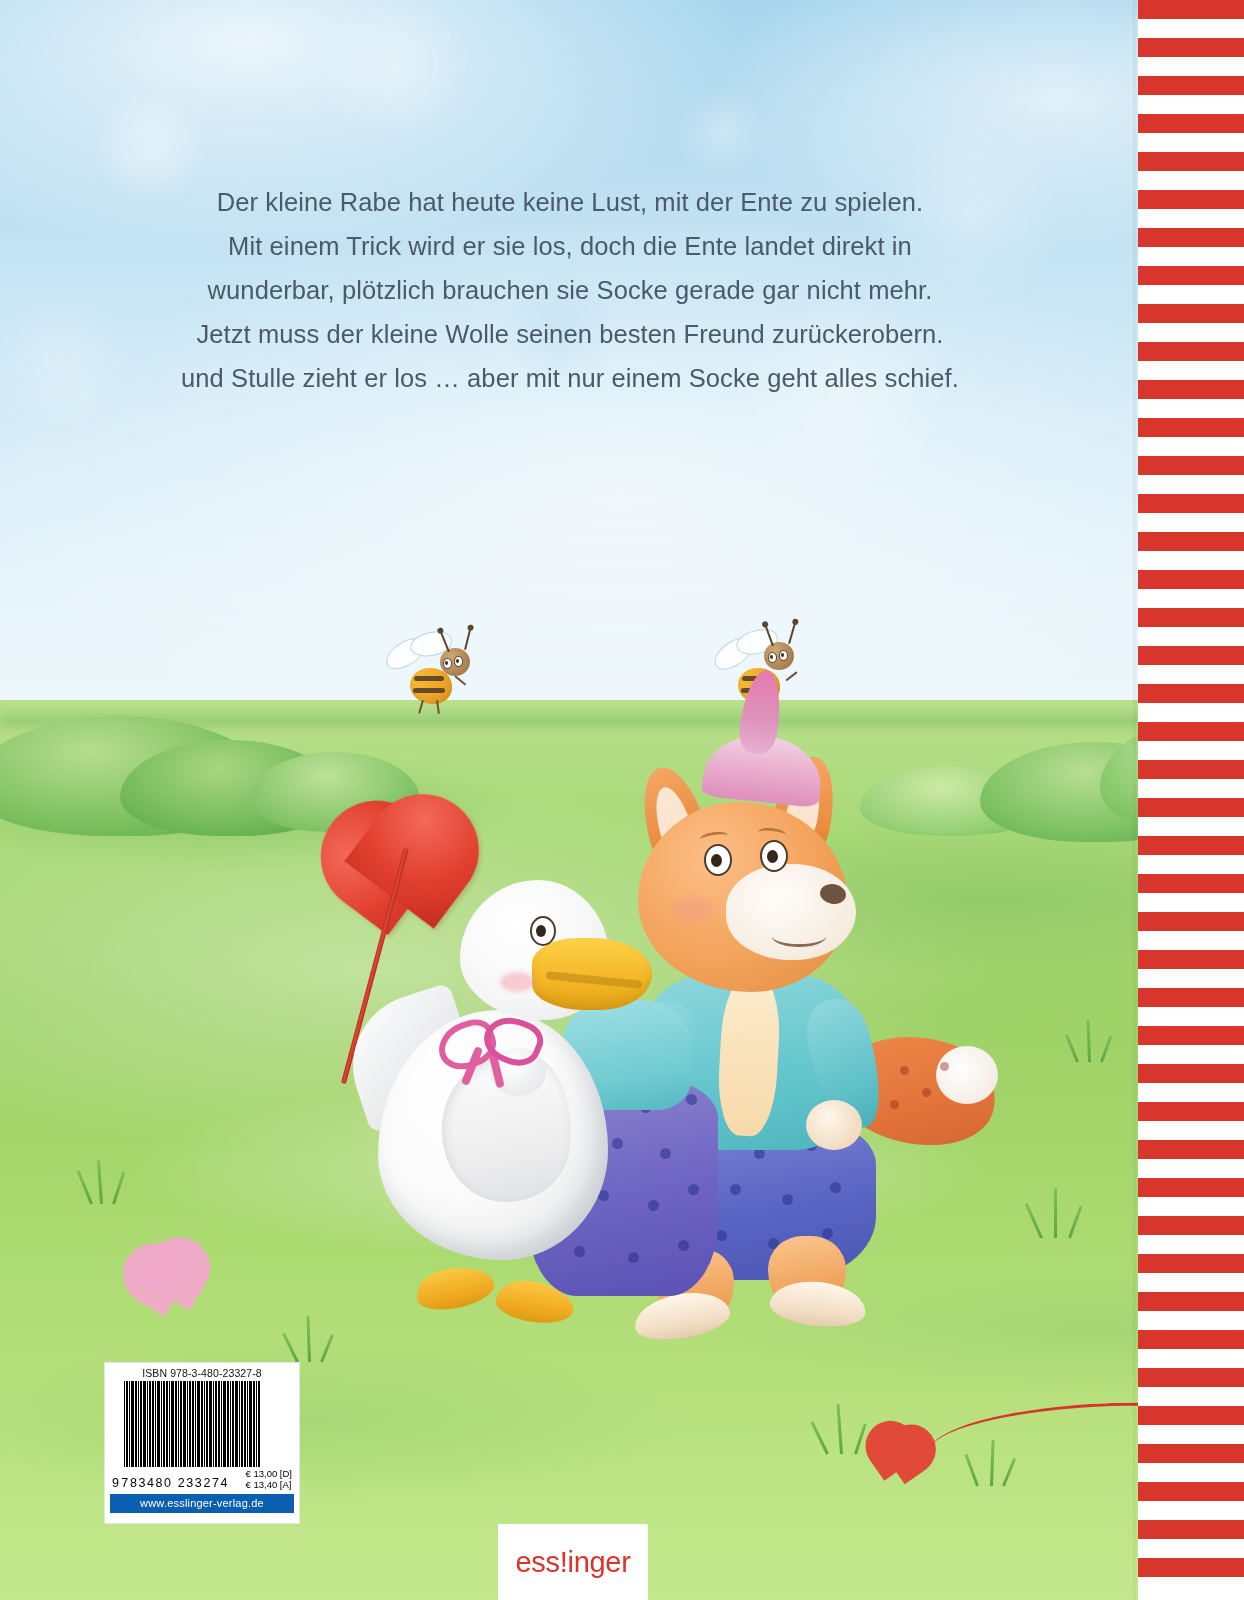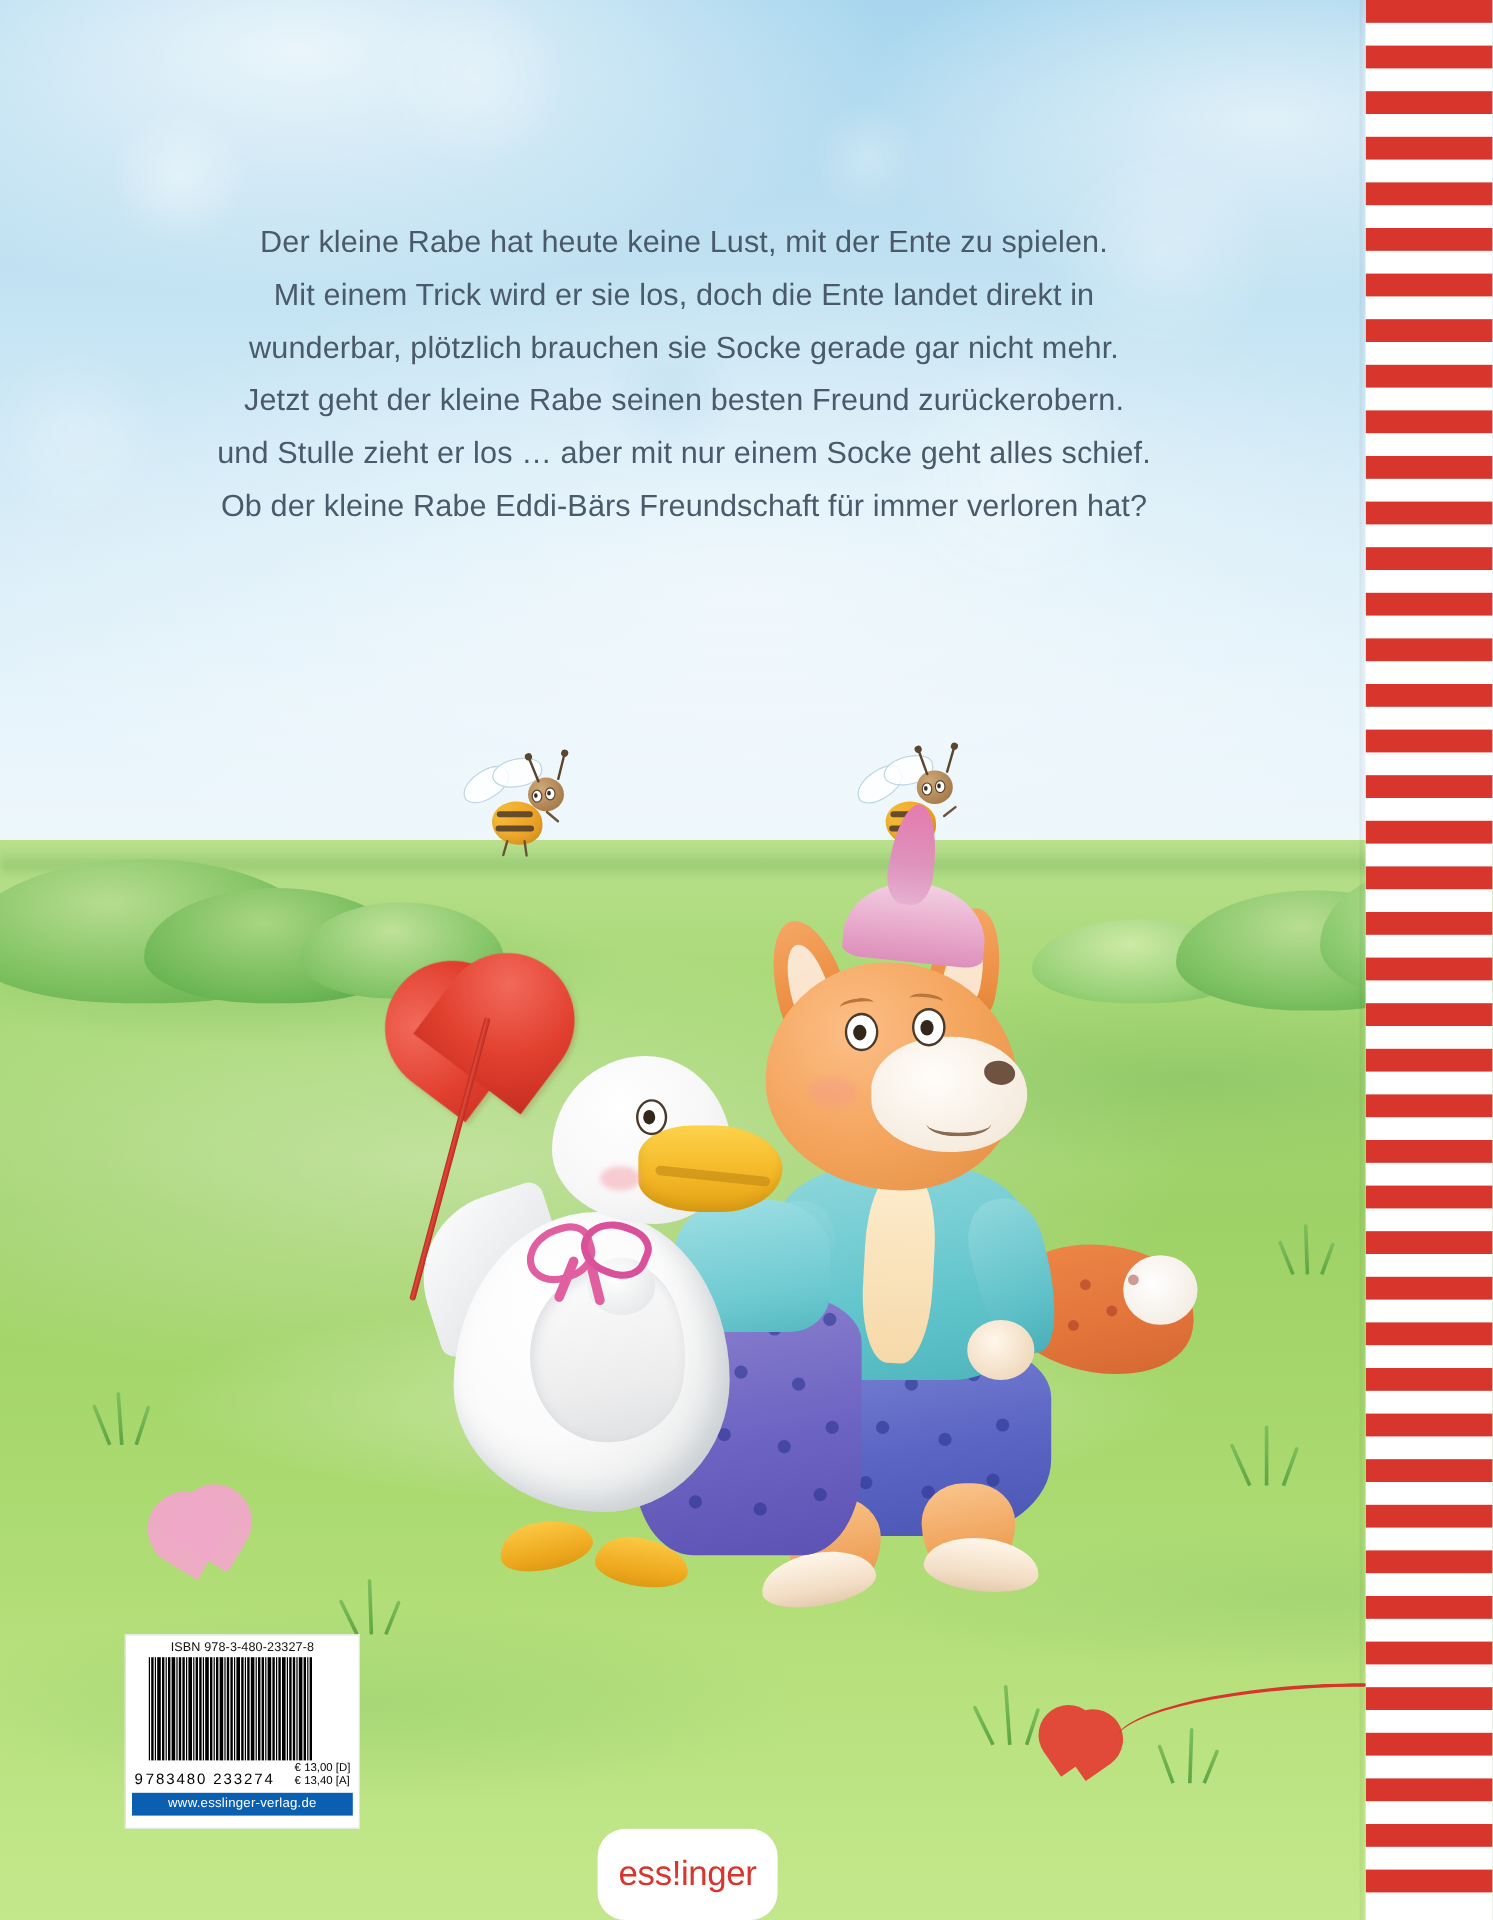--- a/index.html
+++ b/index.html
@@ -612,21 +612,20 @@
 
   
   .logo-box {
     position: absolute;
     left: 498px; top: 1524px;
     width: 150px; height: 76px;
     background: #ffffff;
     display: flex;
     align-items: center;
     justify-content: center;
-    border-radius: 23px;
   }
   .logo-text {
     font-family: "Liberation Sans", sans-serif;
     font-size: 29px;
     color: #d8352c;
     letter-spacing: -0.3px;
     position: relative;
   }
   .logo-text .excl { color: #d8352c; }
 
@@ -657,23 +656,22 @@
 
 <div class="page">
 
   <div class="sky"></div>
   <div class="sky-mottle"></div>
 
   <div class="blurb">
     <span class="ln">Der kleine Rabe hat heute keine Lust, mit der Ente zu spielen.</span>
     <span class="ln">Mit einem Trick wird er sie los, doch die Ente landet direkt in</span>
     <span class="ln">wunderbar, plötzlich brauchen sie Socke gerade gar nicht mehr.</span>
-    <span class="ln">Jetzt geht der kleine Rabe seinen besten Freund zurückerobern.</span>
+    <span class="ln">Jetzt muss der kleine Wolle seinen besten Freund zurückerobern.</span>
     <span class="ln">und Stulle zieht er los … aber mit nur einem Socke geht alles schief.</span>
-    <span class="ln">Ob der kleine Rabe Eddi-Bärs Freundschaft für immer verloren hat?</span>
   </div>
 
   <div class="meadow"></div>
   <div class="meadow-shade"></div>
   <div class="horizon"></div>
 
   <div class="bush b1"></div>
   <div class="bush b2"></div>
   <div class="bush b3"></div>
   <div class="bush b6"></div>

